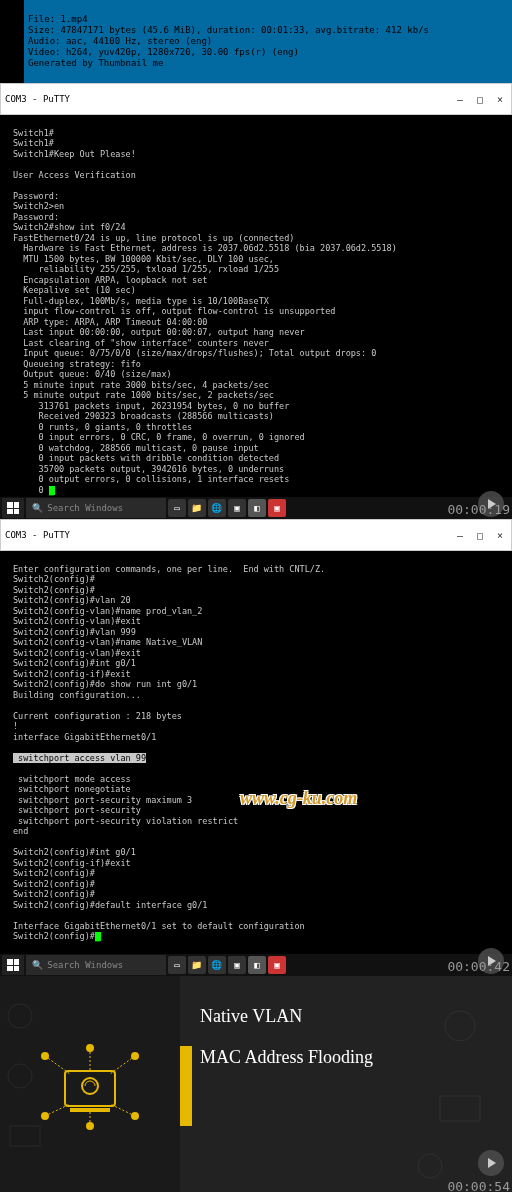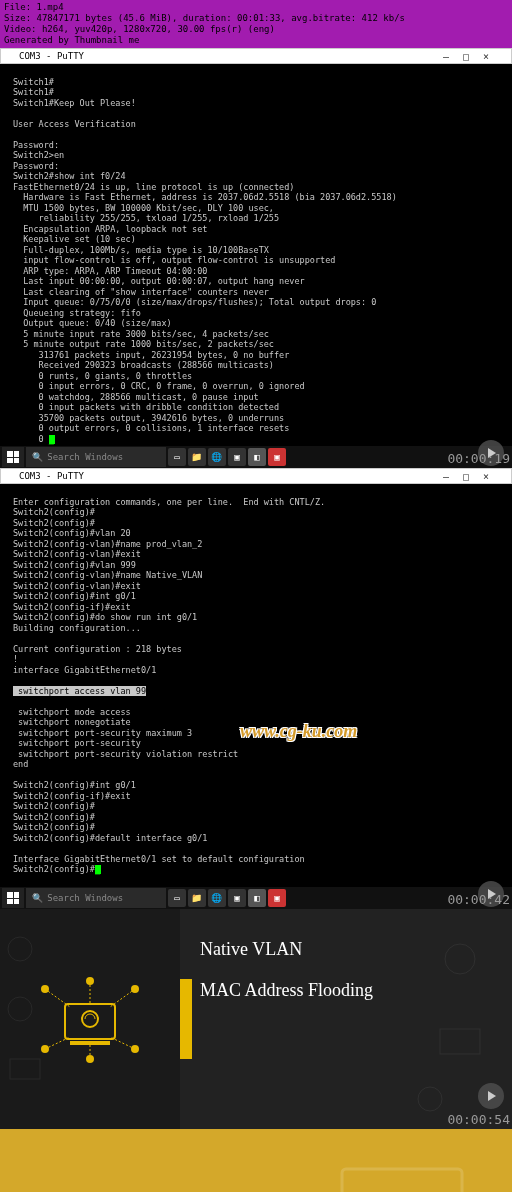--- a/index.html
+++ b/index.html
@@ -1,18 +1,18 @@
 <!DOCTYPE html>
 <html><head>
 <meta charset="utf-8">
 <style>
   * { margin: 0; padding: 0; box-sizing: border-box; }
   body { width: 512px; background: #000; font-family: Consolas, monospace; font-size: 9px; color: #fff; }
-  .fileinfo { background: #a21caf; color: #000; padding: 2px 4px; font-size: 9px; line-height: 11px; }
-  .putty-title { background: #fff; color: #000; border: 1px solid #ccc; font-size: 9px; padding: 0 18px; display: flex; align-items: center; height: 16px; }
+  .fileinfo { background: #0369a1; color: #000; padding: 14px 4px; font-size: 9px; line-height: 11px; margin-left: 24px; }
+  .putty-title { background: #fff; color: #000; border: 1px solid #ccc; font-size: 9px; padding: 0 4px; display: flex; align-items: center; height: 32px; }
   .putty-title .controls { margin-left: auto; font-size: 10px; letter-spacing: 4px; color: #333; }
   .terminal { background: #000; color: #c8c8c8; font-size: 8.5px; line-height: 10.5px; padding: 2px 13px; white-space: pre; }
   .cursor { background: #0f0; color: #0f0; display: inline-block; width: 6px; height: 9px; vertical-align: middle; }
   .highlight { background: #c8c8c8; color: #000; }
   .taskbar { background: #111; height: 22px; display: flex; align-items: center; gap: 2px; padding: 0 2px; position: relative; }
   .start { background: #222; width: 22px; height: 20px; display: flex; align-items: center; justify-content: center; }
   .win-icon { width: 12px; height: 12px; display: grid; grid-template-columns: 1fr 1fr; grid-template-rows: 1fr 1fr; gap: 1px; }
   .win-icon span { background: #fff; }
   .search-box { background: #2a2a2a; height: 20px; width: 140px; display: flex; align-items: center; padding: 0 6px; color: #888; font-size: 9px; }
   .task-icon { width: 18px; height: 18px; background: #333; border-radius: 2px; display: flex; align-items: center; justify-content: center; font-size: 9px; }
@@ -29,20 +29,21 @@
   .slide2 { background: #d4a82a; height: 260px; padding: 40px 30px; display: flex; flex-direction: column; justify-content: center; position: relative; }
   .slide2 .laptop-bg { position: absolute; right: 10px; top: 30px; width: 180px; height: 140px; opacity: 0.15; }
   .diagram-icon { width: 120px; height: 100px; position: relative; }
 </style>
 </head>
 <body>
 
 <div class="fileinfo">
   <div>File: 1.mp4</div>
   <div>Size: 47847171 bytes (45.6 MiB), duration: 00:01:33, avg.bitrate: 412 kb/s</div>
+  <div>Audio: aac, 44100 Hz, stereo (eng)</div>
   <div>Video: h264, yuv420p, 1280x720, 30.00 fps(r) (eng)</div>
   <div>Generated by Thumbnail me</div>
 </div>
 
 <div class="putty-title">
   <span>COM3 - PuTTY</span>
   <span class="controls">— □ ×</span>
 </div>
 <div class="terminal">
 <span id="term1-lines">Switch1#

